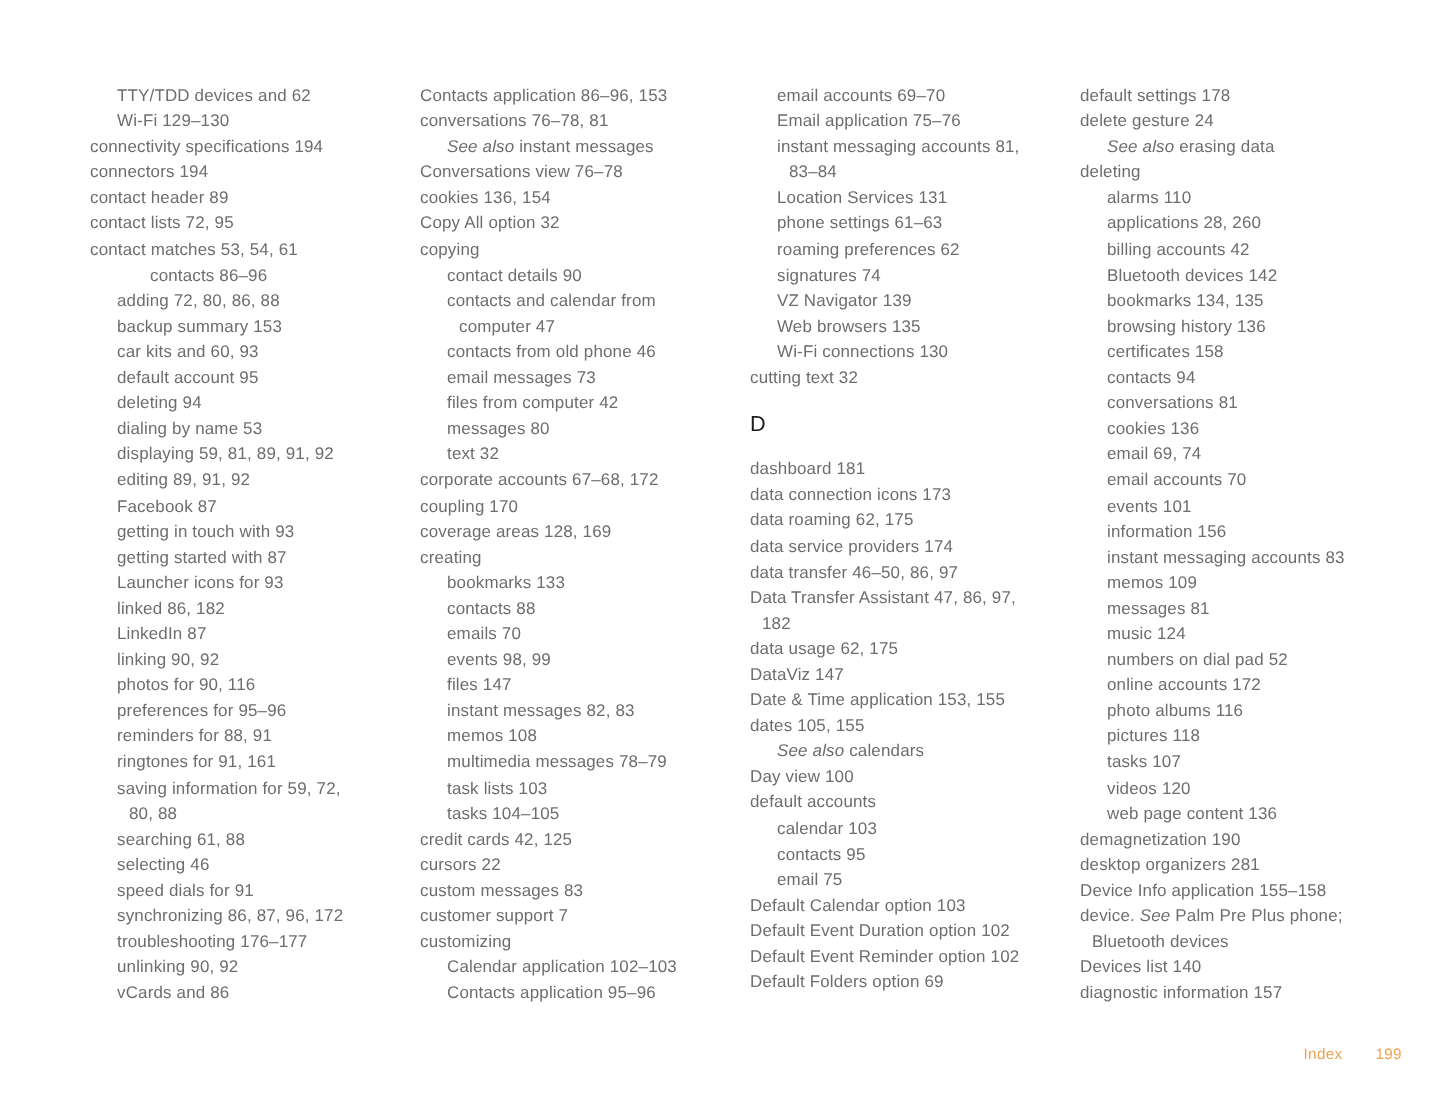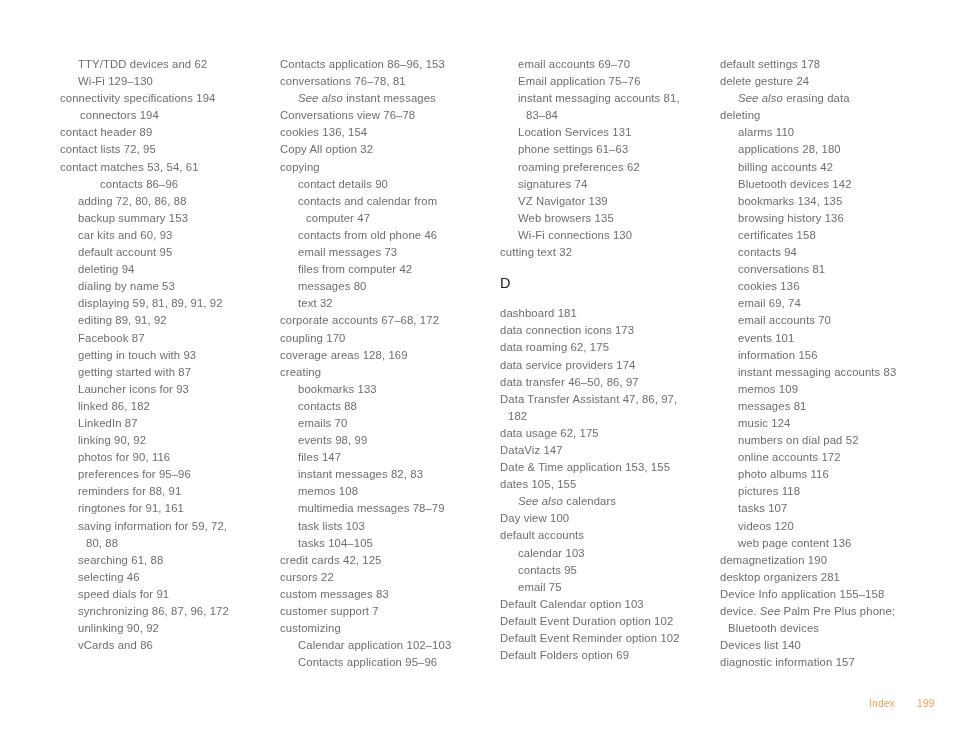--- a/index.html
+++ b/index.html
@@ -94,21 +94,21 @@
 </head>
 <body style="background: rgb(255, 255, 255);">
 
 <div class="page">
 
   <div class="index-columns">
     <div class="index-column">
         <div class="entry lvl1" style="color: rgb(109, 109, 109);">TTY/TDD devices and 62</div>
         <div class="entry lvl1" style="color: rgb(109, 109, 109);">Wi-Fi 129–130</div>
         <div class="entry lvl0" style="color: rgb(109, 109, 109);">connectivity specifications 194</div>
-        <div class="entry lvl0" style="color: rgb(109, 109, 109); margin-left: 20px;">connectors 194</div>
+        <div class="entry lvl0" style="color: rgb(109, 109, 109);">connectors 194</div>
         <div class="entry lvl0" style="color: rgb(109, 109, 109);">contact header 89</div>
         <div class="entry lvl0" style="color: rgb(109, 109, 109);">contact lists 72, 95</div>
         <div class="entry lvl0" style="color: rgb(109, 109, 109);">contact matches 53, 54, 61</div>
         <div class="entry lvl0" style="color: rgb(109, 109, 109); margin-left: 40px;">contacts 86–96</div>
         <div class="entry lvl1" style="color: rgb(109, 109, 109);">adding 72, 80, 86, 88</div>
         <div class="entry lvl1" style="color: rgb(109, 109, 109);">backup summary 153</div>
         <div class="entry lvl1" style="color: rgb(109, 109, 109);">car kits and 60, 93</div>
         <div class="entry lvl1" style="color: rgb(109, 109, 109);">default account 95</div>
         <div class="entry lvl1" style="color: rgb(109, 109, 109);">deleting 94</div>
         <div class="entry lvl1" style="color: rgb(109, 109, 109);">dialing by name 53</div>
@@ -124,20 +124,21 @@
         <div class="entry lvl1" style="color: rgb(109, 109, 109);">photos for 90, 116</div>
         <div class="entry lvl1" style="color: rgb(109, 109, 109);">preferences for 95–96</div>
         <div class="entry lvl1" style="color: rgb(109, 109, 109);">reminders for 88, 91</div>
         <div class="entry lvl1" style="color: rgb(109, 109, 109);">ringtones for 91, 161</div>
         <div class="entry lvl1" style="color: rgb(109, 109, 109);">saving information for 59, 72,</div>
         <div class="entry cont1" style="color: rgb(109, 109, 109);">80, 88</div>
         <div class="entry lvl1" style="color: rgb(109, 109, 109);">searching 61, 88</div>
         <div class="entry lvl1" style="color: rgb(109, 109, 109);">selecting 46</div>
         <div class="entry lvl1" style="color: rgb(109, 109, 109);">speed dials for 91</div>
         <div class="entry lvl1" style="color: rgb(109, 109, 109);">synchronizing 86, 87, 96, 172</div>
+        <div class="entry lvl1" style="color: rgb(109, 109, 109);">troubleshooting 176–177</div>
         <div class="entry lvl1" style="color: rgb(109, 109, 109);">unlinking 90, 92</div>
         <div class="entry lvl1" style="color: rgb(109, 109, 109);">vCards and 86</div>
       </div>
     <div class="index-column">
         <div class="entry lvl0" style="color: rgb(109, 109, 109);">Contacts application 86–96, 153</div>
         <div class="entry lvl0" style="color: rgb(109, 109, 109);">conversations 76–78, 81</div>
         <div class="entry lvl1" style="color: rgb(109, 109, 109);"><span class="ital">See also</span><span> instant messages</span></div>
         <div class="entry lvl0" style="color: rgb(109, 109, 109);">Conversations view 76–78</div>
         <div class="entry lvl0" style="color: rgb(109, 109, 109);">cookies 136, 154</div>
         <div class="entry lvl0" style="color: rgb(109, 109, 109);">Copy All option 32</div>
@@ -207,21 +208,21 @@
         <div class="entry lvl0" style="color: rgb(109, 109, 109);">Default Event Duration option 102</div>
         <div class="entry lvl0" style="color: rgb(109, 109, 109);">Default Event Reminder option 102</div>
         <div class="entry lvl0" style="color: rgb(109, 109, 109);">Default Folders option 69</div>
       </div>
     <div class="index-column">
         <div class="entry lvl0" style="color: rgb(109, 109, 109);">default settings 178</div>
         <div class="entry lvl0" style="color: rgb(109, 109, 109);">delete gesture 24</div>
         <div class="entry lvl1" style="color: rgb(109, 109, 109);"><span class="ital">See also</span><span> erasing data</span></div>
         <div class="entry lvl0" style="color: rgb(109, 109, 109);">deleting</div>
         <div class="entry lvl1" style="color: rgb(109, 109, 109);">alarms 110</div>
-        <div class="entry lvl1" style="color: rgb(109, 109, 109);">applications 28, 180</div>
+        <div class="entry lvl1" style="color: rgb(109, 109, 109);">applications 28, 260</div>
         <div class="entry lvl1" style="color: rgb(109, 109, 109);">billing accounts 42</div>
         <div class="entry lvl1" style="color: rgb(109, 109, 109);">Bluetooth devices 142</div>
         <div class="entry lvl1" style="color: rgb(109, 109, 109);">bookmarks 134, 135</div>
         <div class="entry lvl1" style="color: rgb(109, 109, 109);">browsing history 136</div>
         <div class="entry lvl1" style="color: rgb(109, 109, 109);">certificates 158</div>
         <div class="entry lvl1" style="color: rgb(109, 109, 109);">contacts 94</div>
         <div class="entry lvl1" style="color: rgb(109, 109, 109);">conversations 81</div>
         <div class="entry lvl1" style="color: rgb(109, 109, 109);">cookies 136</div>
         <div class="entry lvl1" style="color: rgb(109, 109, 109);">email 69, 74</div>
         <div class="entry lvl1" style="color: rgb(109, 109, 109);">email accounts 70</div>

